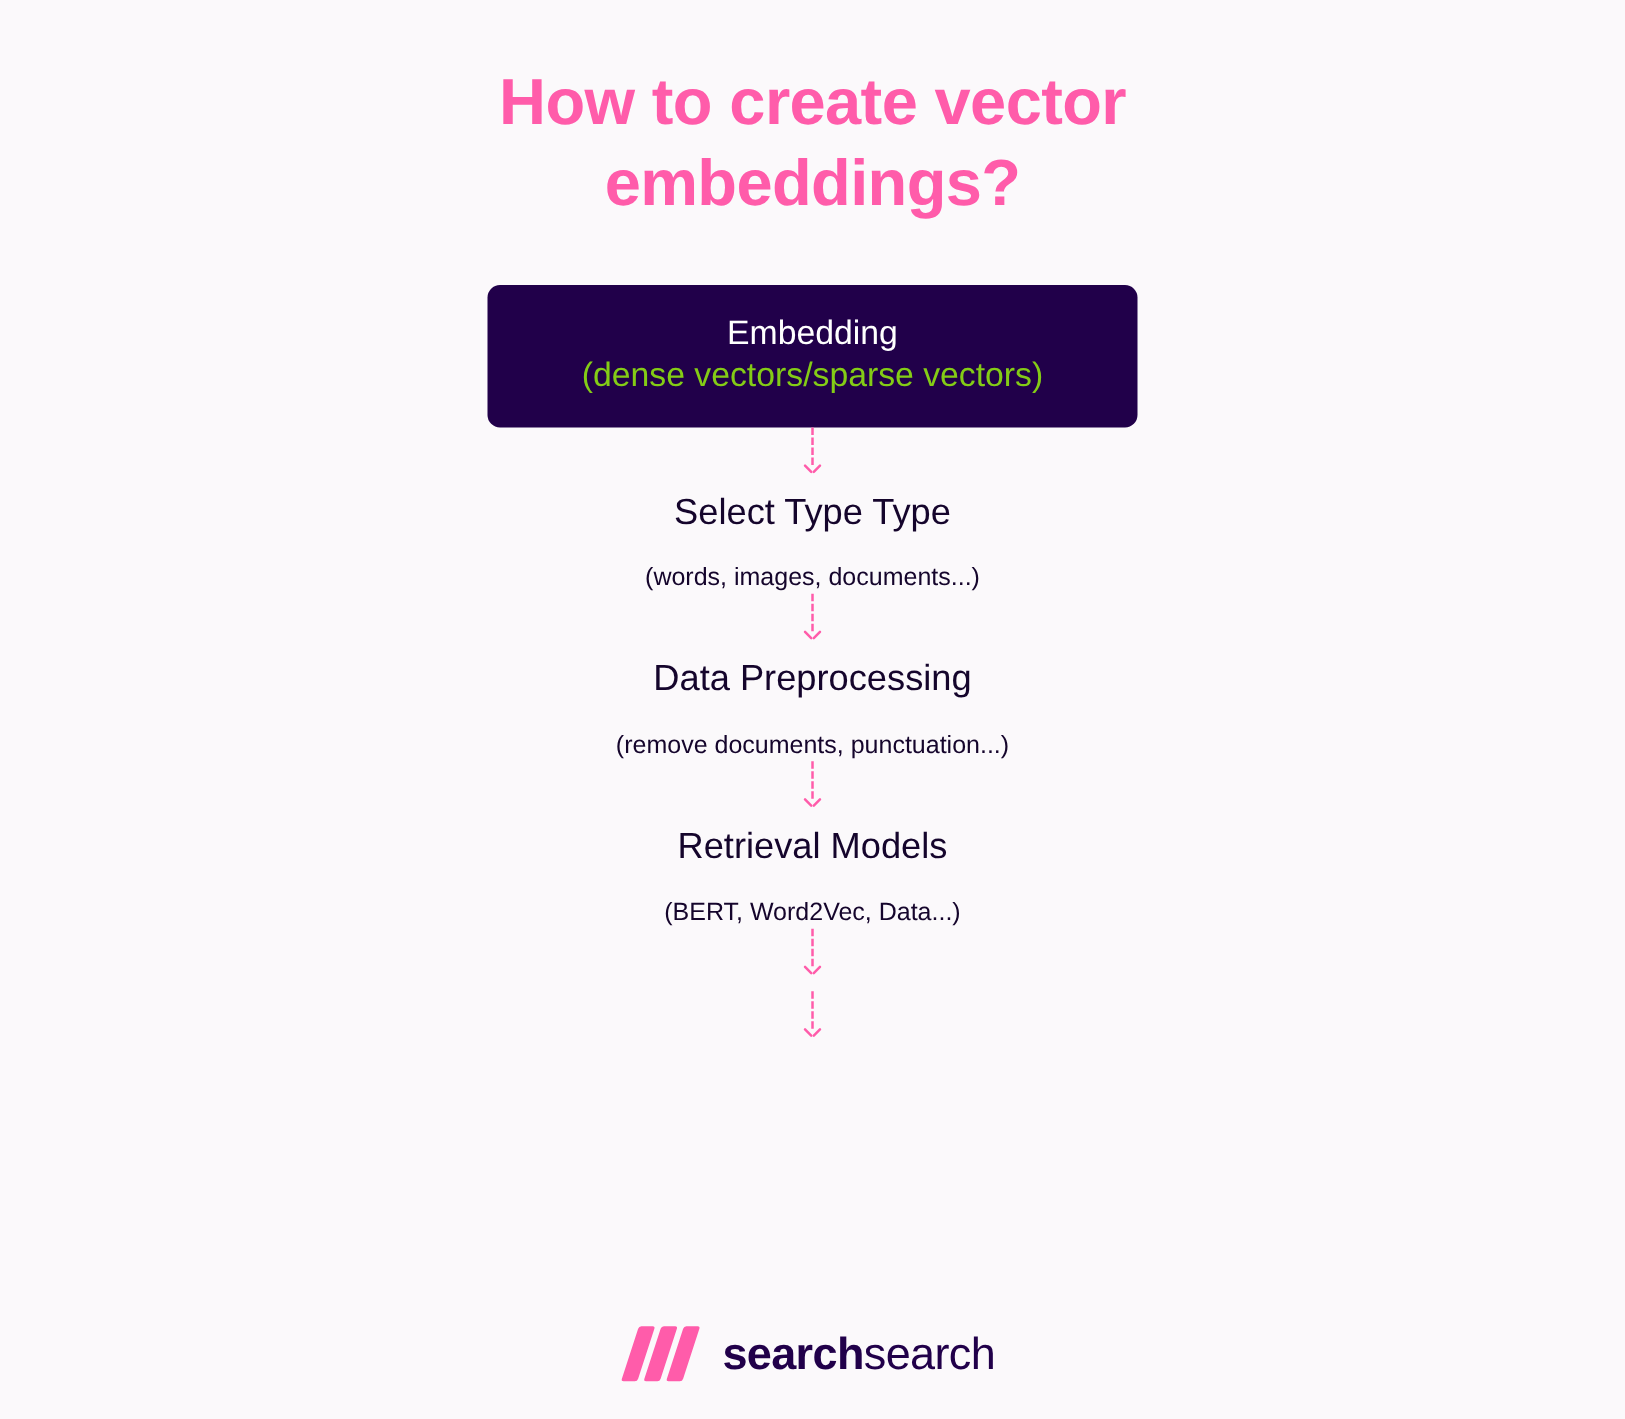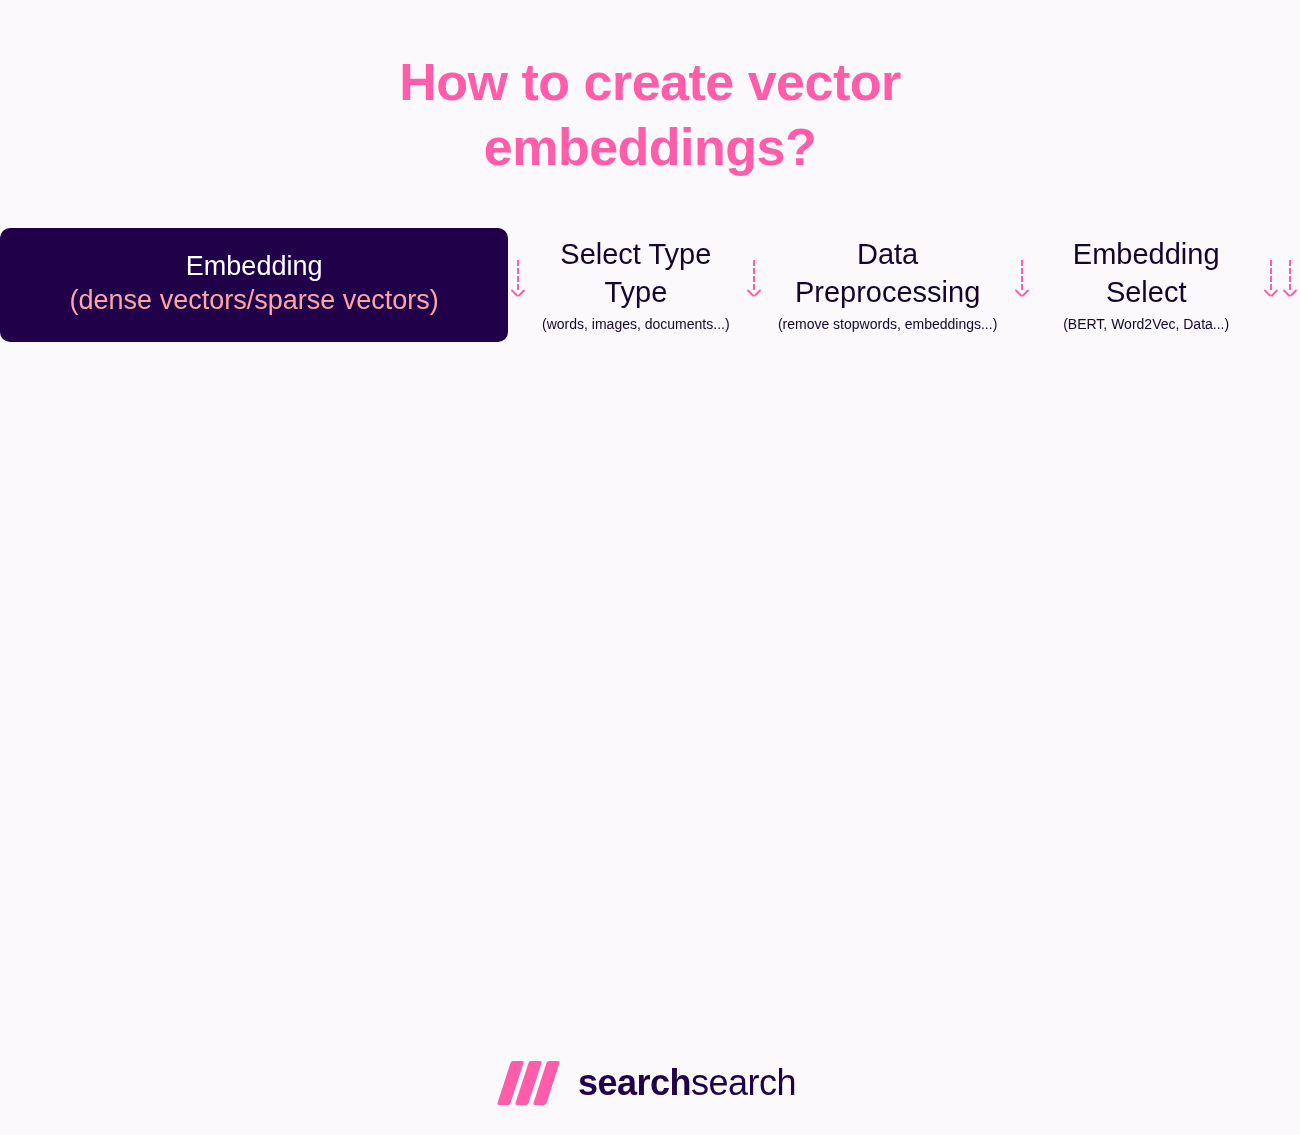--- a/index.html
+++ b/index.html
@@ -30,41 +30,42 @@
     color: #ff5caa;
     text-align: center;
     line-height: 1.25;
     max-width: 620px;
     letter-spacing: -0.5px;
     margin: 0 0 0 0;
   }
   .flow {
     margin-top: 48px;
     display: flex;
+    flex-direction: column;
     align-items: center;
     width: 100%;
   }
   .header-box {
     width: 520px;
     background: #21004a;
     border-radius: 10px;
     padding: 22px 20px 24px 20px;
     box-sizing: border-box;
     text-align: center;
     color: #ffffff;
   }
   .header-box .line1 {
     font-size: 27px;
     line-height: 1.25;
     color: #ffffff;
   }
   .header-box .line2 {
     font-size: 27px;
     line-height: 1.25;
-    color: #fca5a5;
+    color: #84cc16;
   }
   .connector {
     height: 50px;
     width: 20px;
     display: flex;
     flex-direction: column;
     align-items: center;
     justify-content: flex-start;
     position: relative;
   }
@@ -99,23 +100,23 @@
   }
   .step {
     text-align: center;
     line-height: 1.3;
   }
   .step .step-title {
     font-size: 29px;
     color: #15052c;
   }
   .step .step-sub {
-    font-size: 14px;
+    font-size: 20px;
     color: #15052c;
-    margin-top: 4px;
+    margin-top: 20px;
   }
   .footer {
     position: absolute;
     bottom: 30px;
     left: 0;
     width: 100%;
     display: flex;
     align-items: center;
     justify-content: center;
     gap: 14px;
@@ -172,30 +173,30 @@
       <div class="step-sub">(words, images, documents...)</div>
     </div>
 
     <div class="connector">
       <div class="dashline"></div>
       <div class="arrow"></div>
     </div>
 
     <div class="step">
       <div class="step-title">Data Preprocessing</div>
-      <div class="step-sub">(remove stopwords, embeddings...)</div>
+      <div class="step-sub">(remove documents, punctuation...)</div>
     </div>
 
     <div class="connector">
       <div class="dashline"></div>
       <div class="arrow"></div>
     </div>
 
     <div class="step">
-      <div class="step-title">Embedding Select</div>
+      <div class="step-title">Retrieval Models</div>
       <div class="step-sub">(BERT, Word2Vec, Data...)</div>
     </div>
 
     <div class="connector">
       <div class="dashline"></div>
       <div class="arrow"></div>
     </div>
 
 
     <div class="connector">

